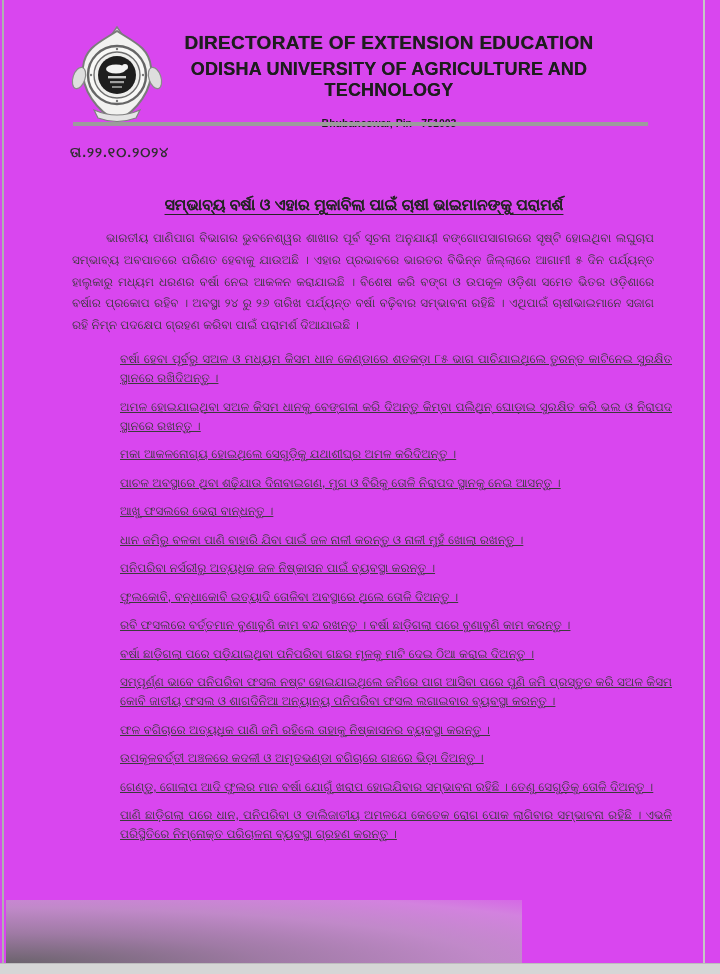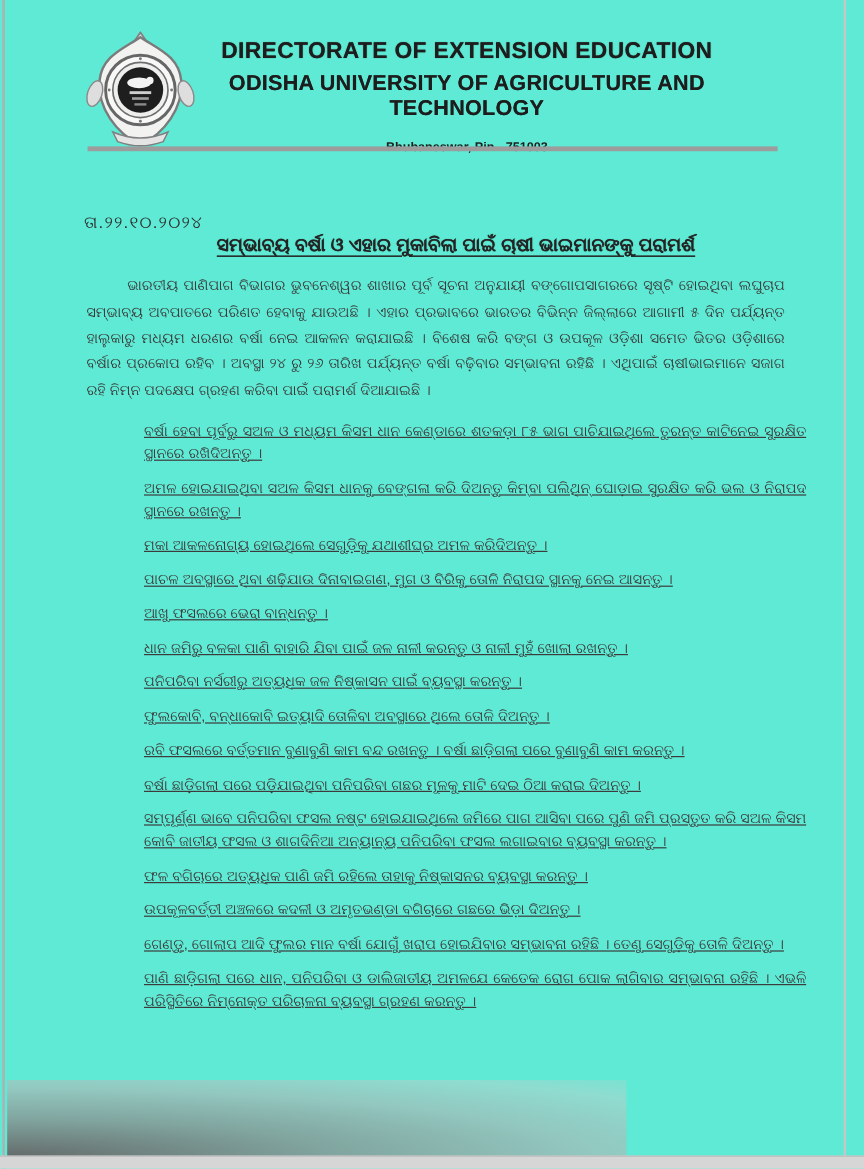--- a/index.html
+++ b/index.html
@@ -1,18 +1,18 @@
 <!DOCTYPE html>
 <html><head>
 <meta charset="utf-8">
 <style>
   html,body { margin:0; padding:0; background:#e9e9e9; }
   .page {
     position:relative; width:720px; height:974px;
-    background:#5eead4; overflow:hidden;
+    background:#d946ef; overflow:hidden;
     font-family:"Liberation Sans","DejaVu Sans",sans-serif;
     color:#333;
   }
   .edge-left  { position:absolute; left:2px;  top:0; width:2px; height:100%; background:#b0b0b0; }
   .edge-right { position:absolute; left:703px; top:0; width:2px; height:100%; background:#c6c6c6; }
 
   
   .logo { position:absolute; left:70px; top:26px; width:94px; height:98px; }
   .header-block {
     position:absolute; left:150px; top:32px; width:478px;
@@ -22,25 +22,25 @@
            text-shadow:0 0 0.7px rgba(30,30,30,0.85); }
   .h-od  { font-size:21px; font-weight:bold; margin-top:4px; line-height:24px;
            text-shadow:0 0 0.7px rgba(30,30,30,0.85); }
   .h-en2 { font-size:18px; font-weight:bold; margin-top:5px; letter-spacing:0.2px;
            text-shadow:0 0 0.5px rgba(30,30,30,0.85); }
   .h-addr{ font-size:10.5px; font-weight:bold; margin-top:16px; }
   .rule  { position:absolute; left:73px; top:122px; width:575px; height:4px; background:#9c9c9c; }
 
   
   .date {
-    position:absolute; left:70px; top:177px;
-    font-size:14px; font-weight:400; color:#2e2e2e; letter-spacing:1px;
+    position:absolute; left:70px; top:144px;
+    font-size:14px; font-weight:700; color:#2e2e2e; letter-spacing:1px;
   }
   .doc-title {
-    position:absolute; left:90px; top:196px; width:580px;
+    position:absolute; left:74px; top:196px; width:580px;
     text-align:center; font-size:15.5px; font-weight:bold; color:#242424;
     text-shadow:0 0 0.6px rgba(30,30,30,0.8);
   }
   .doc-title span { text-decoration:underline; text-underline-offset:4px; }
 
   .intro {
     position:absolute; left:72px; top:228px; width:582px; height:114px; overflow:hidden;
     font-size:12px; line-height:21.8px; text-align:justify; text-indent:34px;
     color:#3a3a3a;
   }

